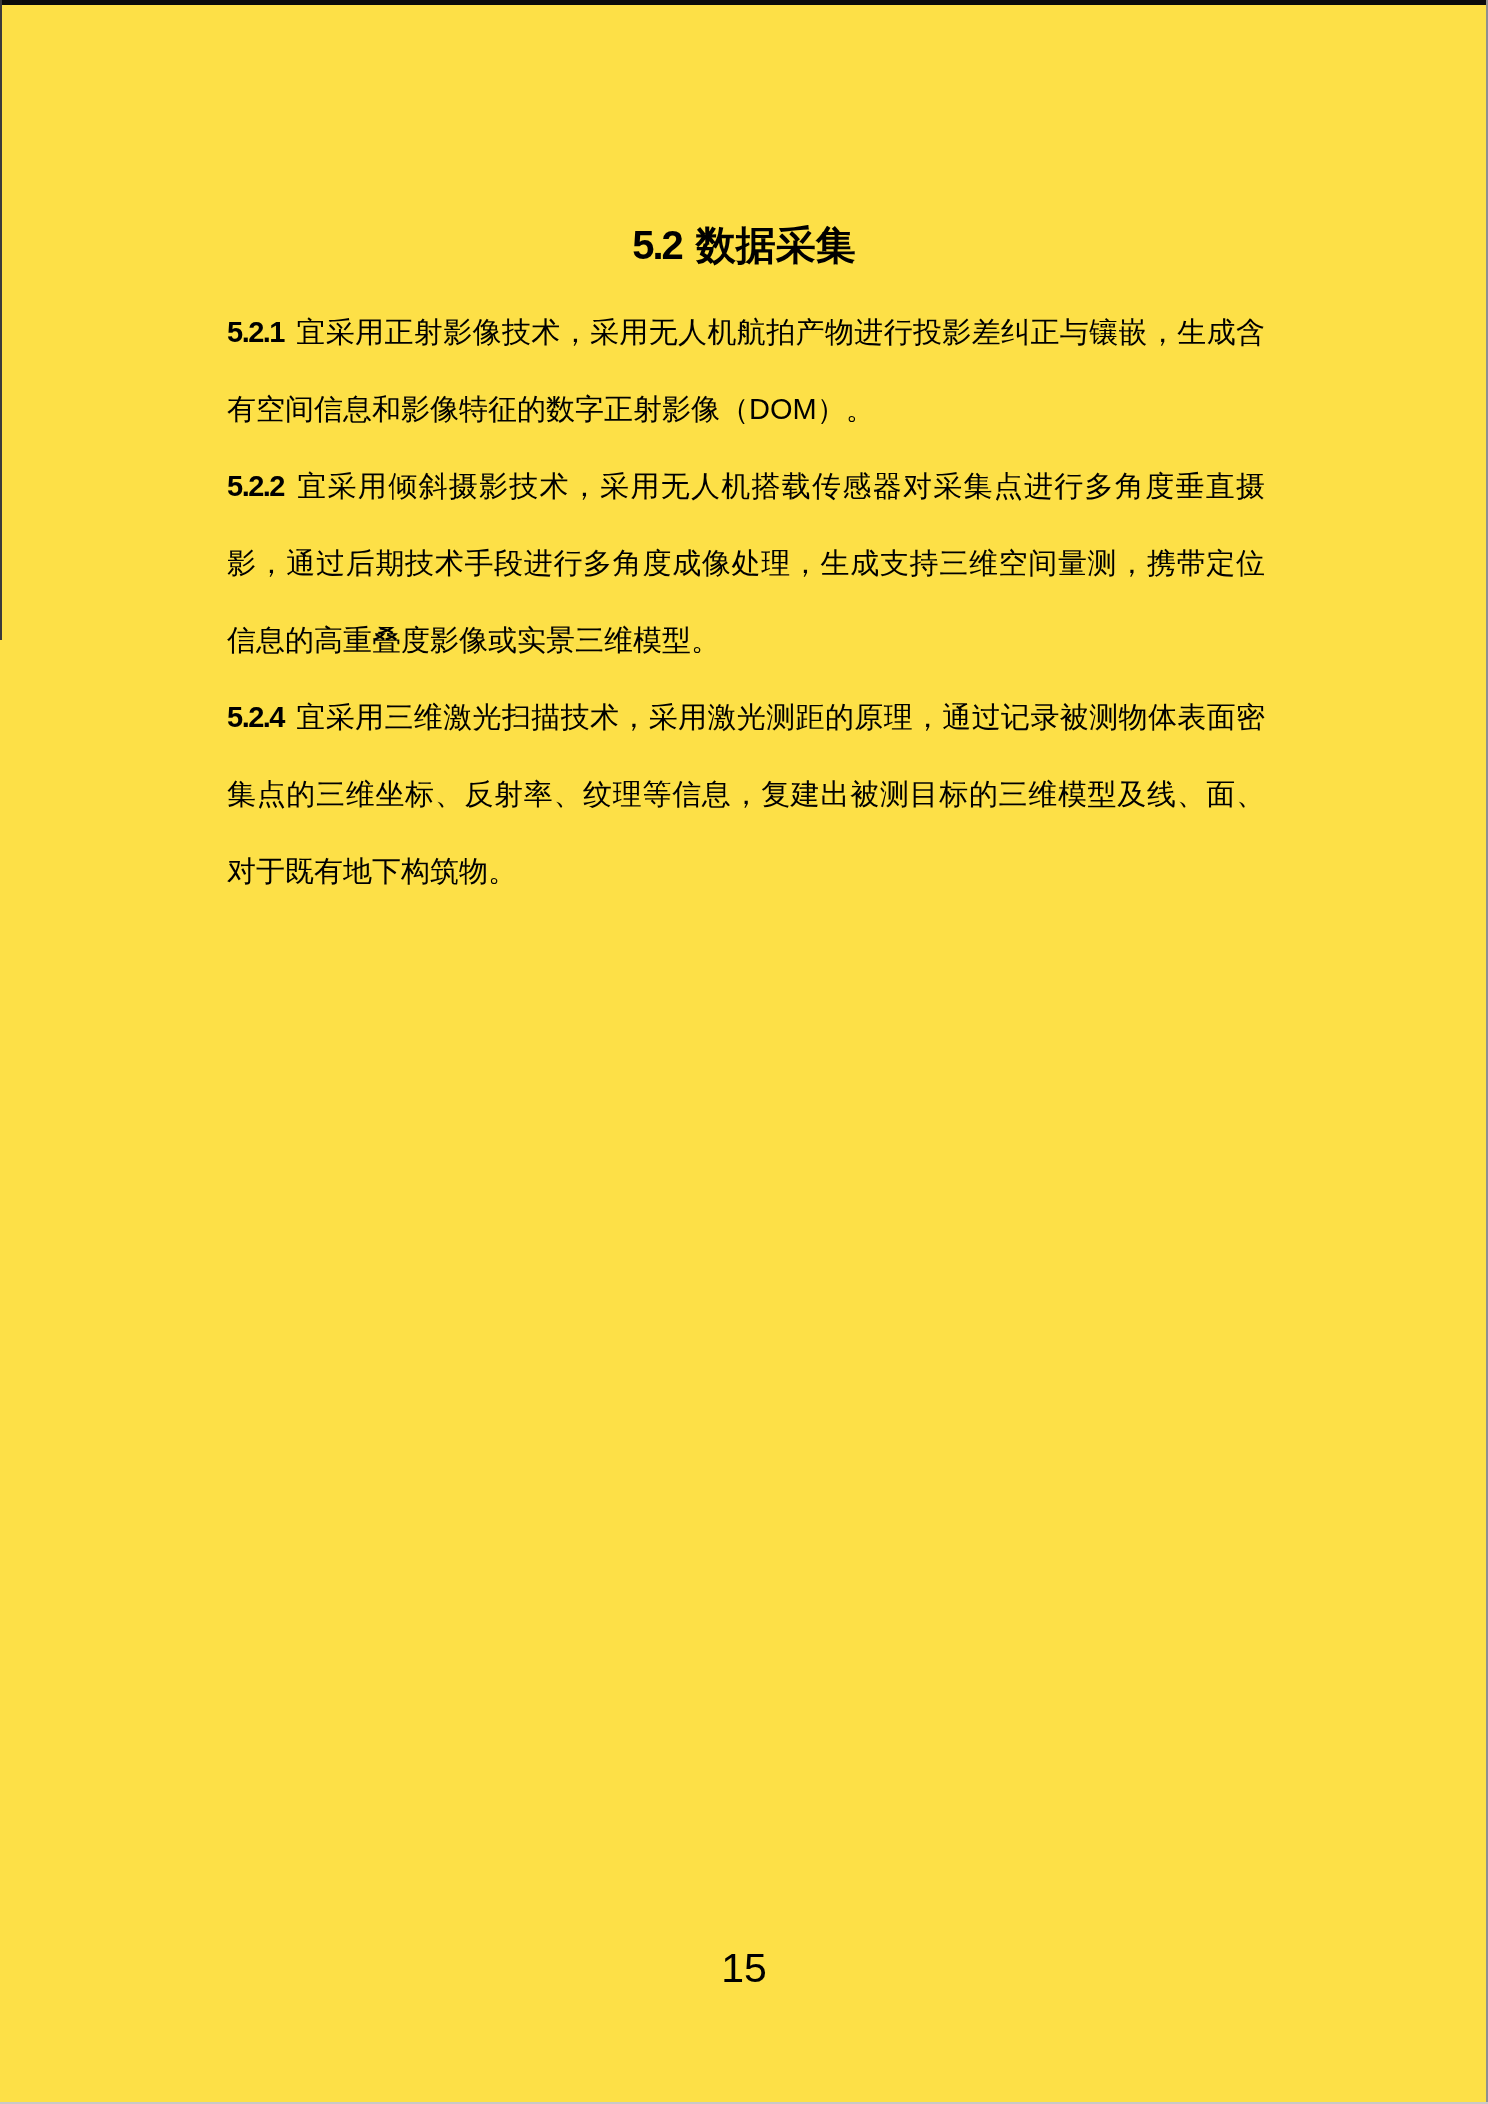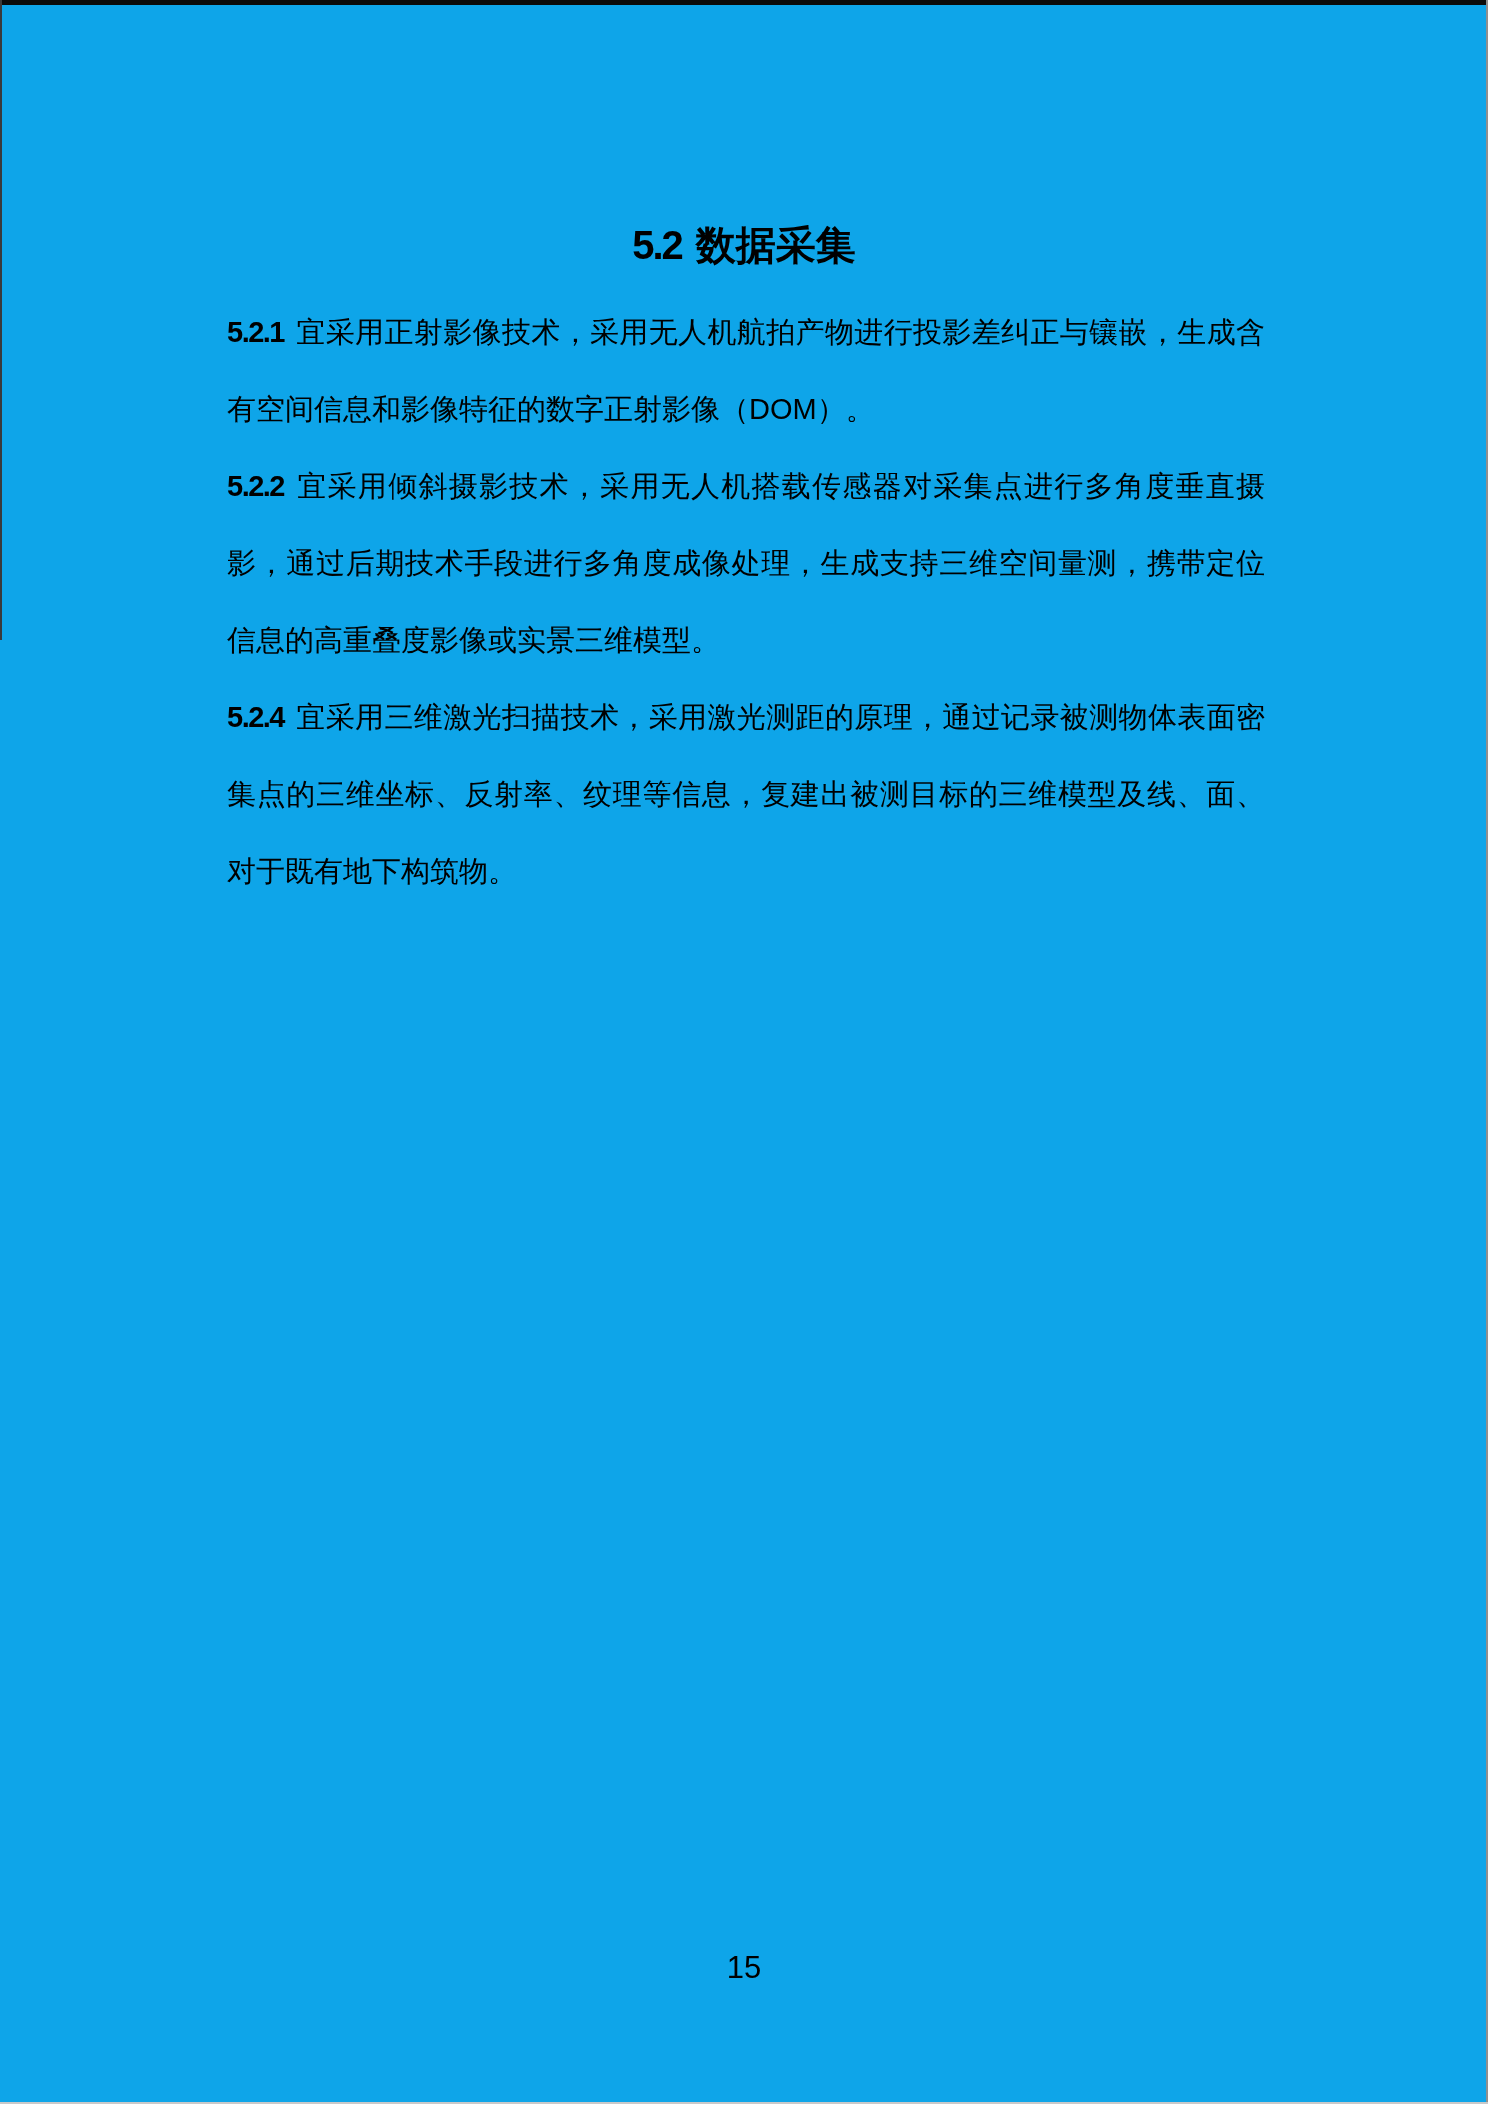--- a/index.html
+++ b/index.html
@@ -11,21 +11,21 @@
     width: 1488px;
     height: 2104px;
     position: relative;
     font-family: "Liberation Sans", sans-serif;
     color: #000000;
     overflow: hidden;
   }
   .page {
     position: absolute;
     inset: 0;
-    background: #0ea5e9;
+    background: #fde047;
     overflow: hidden;
   }
   
   .border-top {
     position: absolute; top: 0; left: 0;
     width: 100%; height: 5px;
     background: #0b0b0b;
   }
   .border-right {
     position: absolute; top: 0; right: 0;
@@ -77,21 +77,21 @@
     font-weight: bold;
     letter-spacing: -1.5px;
     margin-right: 12px;
   }
   .pageno {
     position: absolute;
     top: 1948px;
     left: 0;
     width: 100%;
     text-align: center;
-    font-size: 31px;
+    font-size: 41px;
     line-height: 40px;
   }
 </style>
 </head>
 <body>
 
 <div class="page">
 
   <div class="border-top"></div>
   <div class="border-right"></div>

